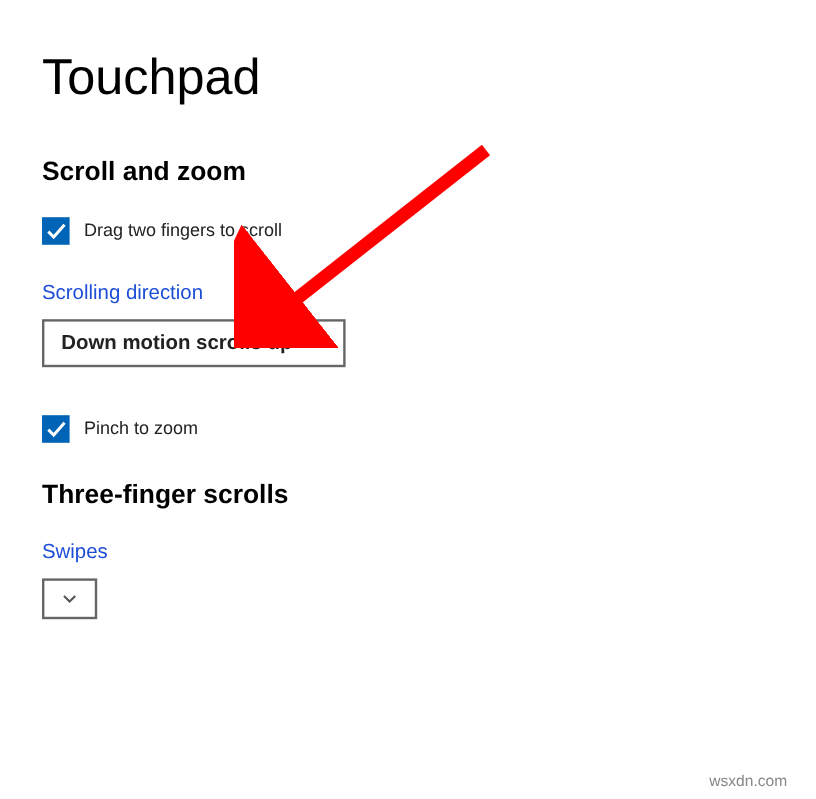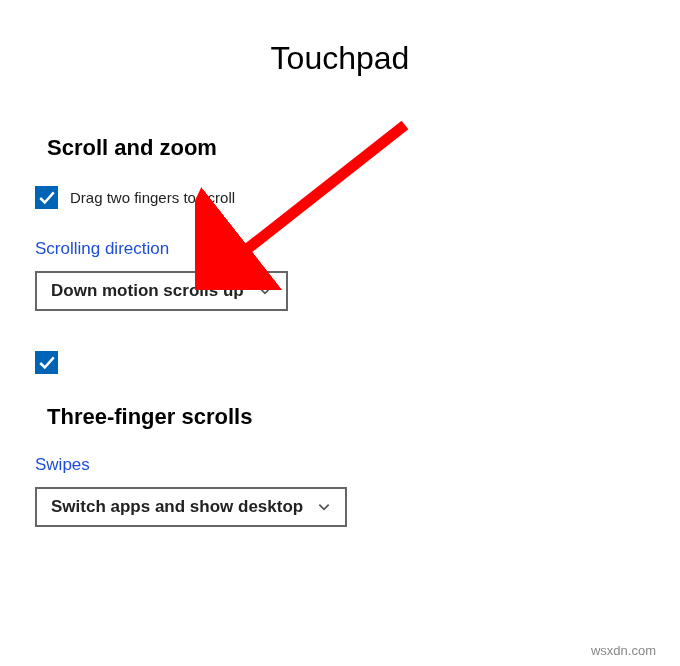--- a/index.html
+++ b/index.html
@@ -10,30 +10,28 @@
     body {
       font-family: "Segoe UI", -apple-system, sans-serif;
       background: #ffffff;
       width: 680px;
       height: 666px;
       padding: 40px 35px;
       color: #000000;
       position: relative;
     }
     .page-title {
-      font-size: 32px;
+      font-size: 42px;
       font-weight: 400;
-      margin-bottom: 58px;
-      text-align: center;
+      margin-bottom: 42px;
     }
     .section-heading {
       font-size: 22px;
       font-weight: 600;
       margin-bottom: 25px;
-      margin-left: 12px;
     }
     .checkbox-row {
       display: flex;
       align-items: center;
       margin-bottom: 30px;
     }
     .checkbox {
       width: 23px;
       height: 23px;
       background: #0064b6;
@@ -124,27 +122,27 @@
       </svg>
   </span>
 </div>
 
 <div class="checkbox-row">
   <span class="checkbox">
     <svg viewBox="0 0 16 16">
         <path d="M2 8 L6 12 L14 3" stroke="#ffffff" stroke-width="2.2" fill="none"></path>
       </svg>
   </span>
+  <span class="checkbox-label">Pinch to zoom</span>
 </div>
 
 <h2 class="section-heading section-gap">Three-finger scrolls</h2>
 
 <span class="field-label">Swipes</span>
 <div class="select-box">
-  <span class="select-value">Switch apps and show desktop</span>
   <span class="chevron">
     <svg viewBox="0 0 12 12">
         <path d="M2 4 L6 8 L10 4" stroke="#555" stroke-width="1.5" fill="none"></path>
       </svg>
   </span>
 </div>
 
 <svg class="arrow-annotation" viewBox="0 0 230 180">
   <defs>
     <marker id="arrowhead" markerWidth="14" markerHeight="14" refX="3" refY="7" orient="auto">

